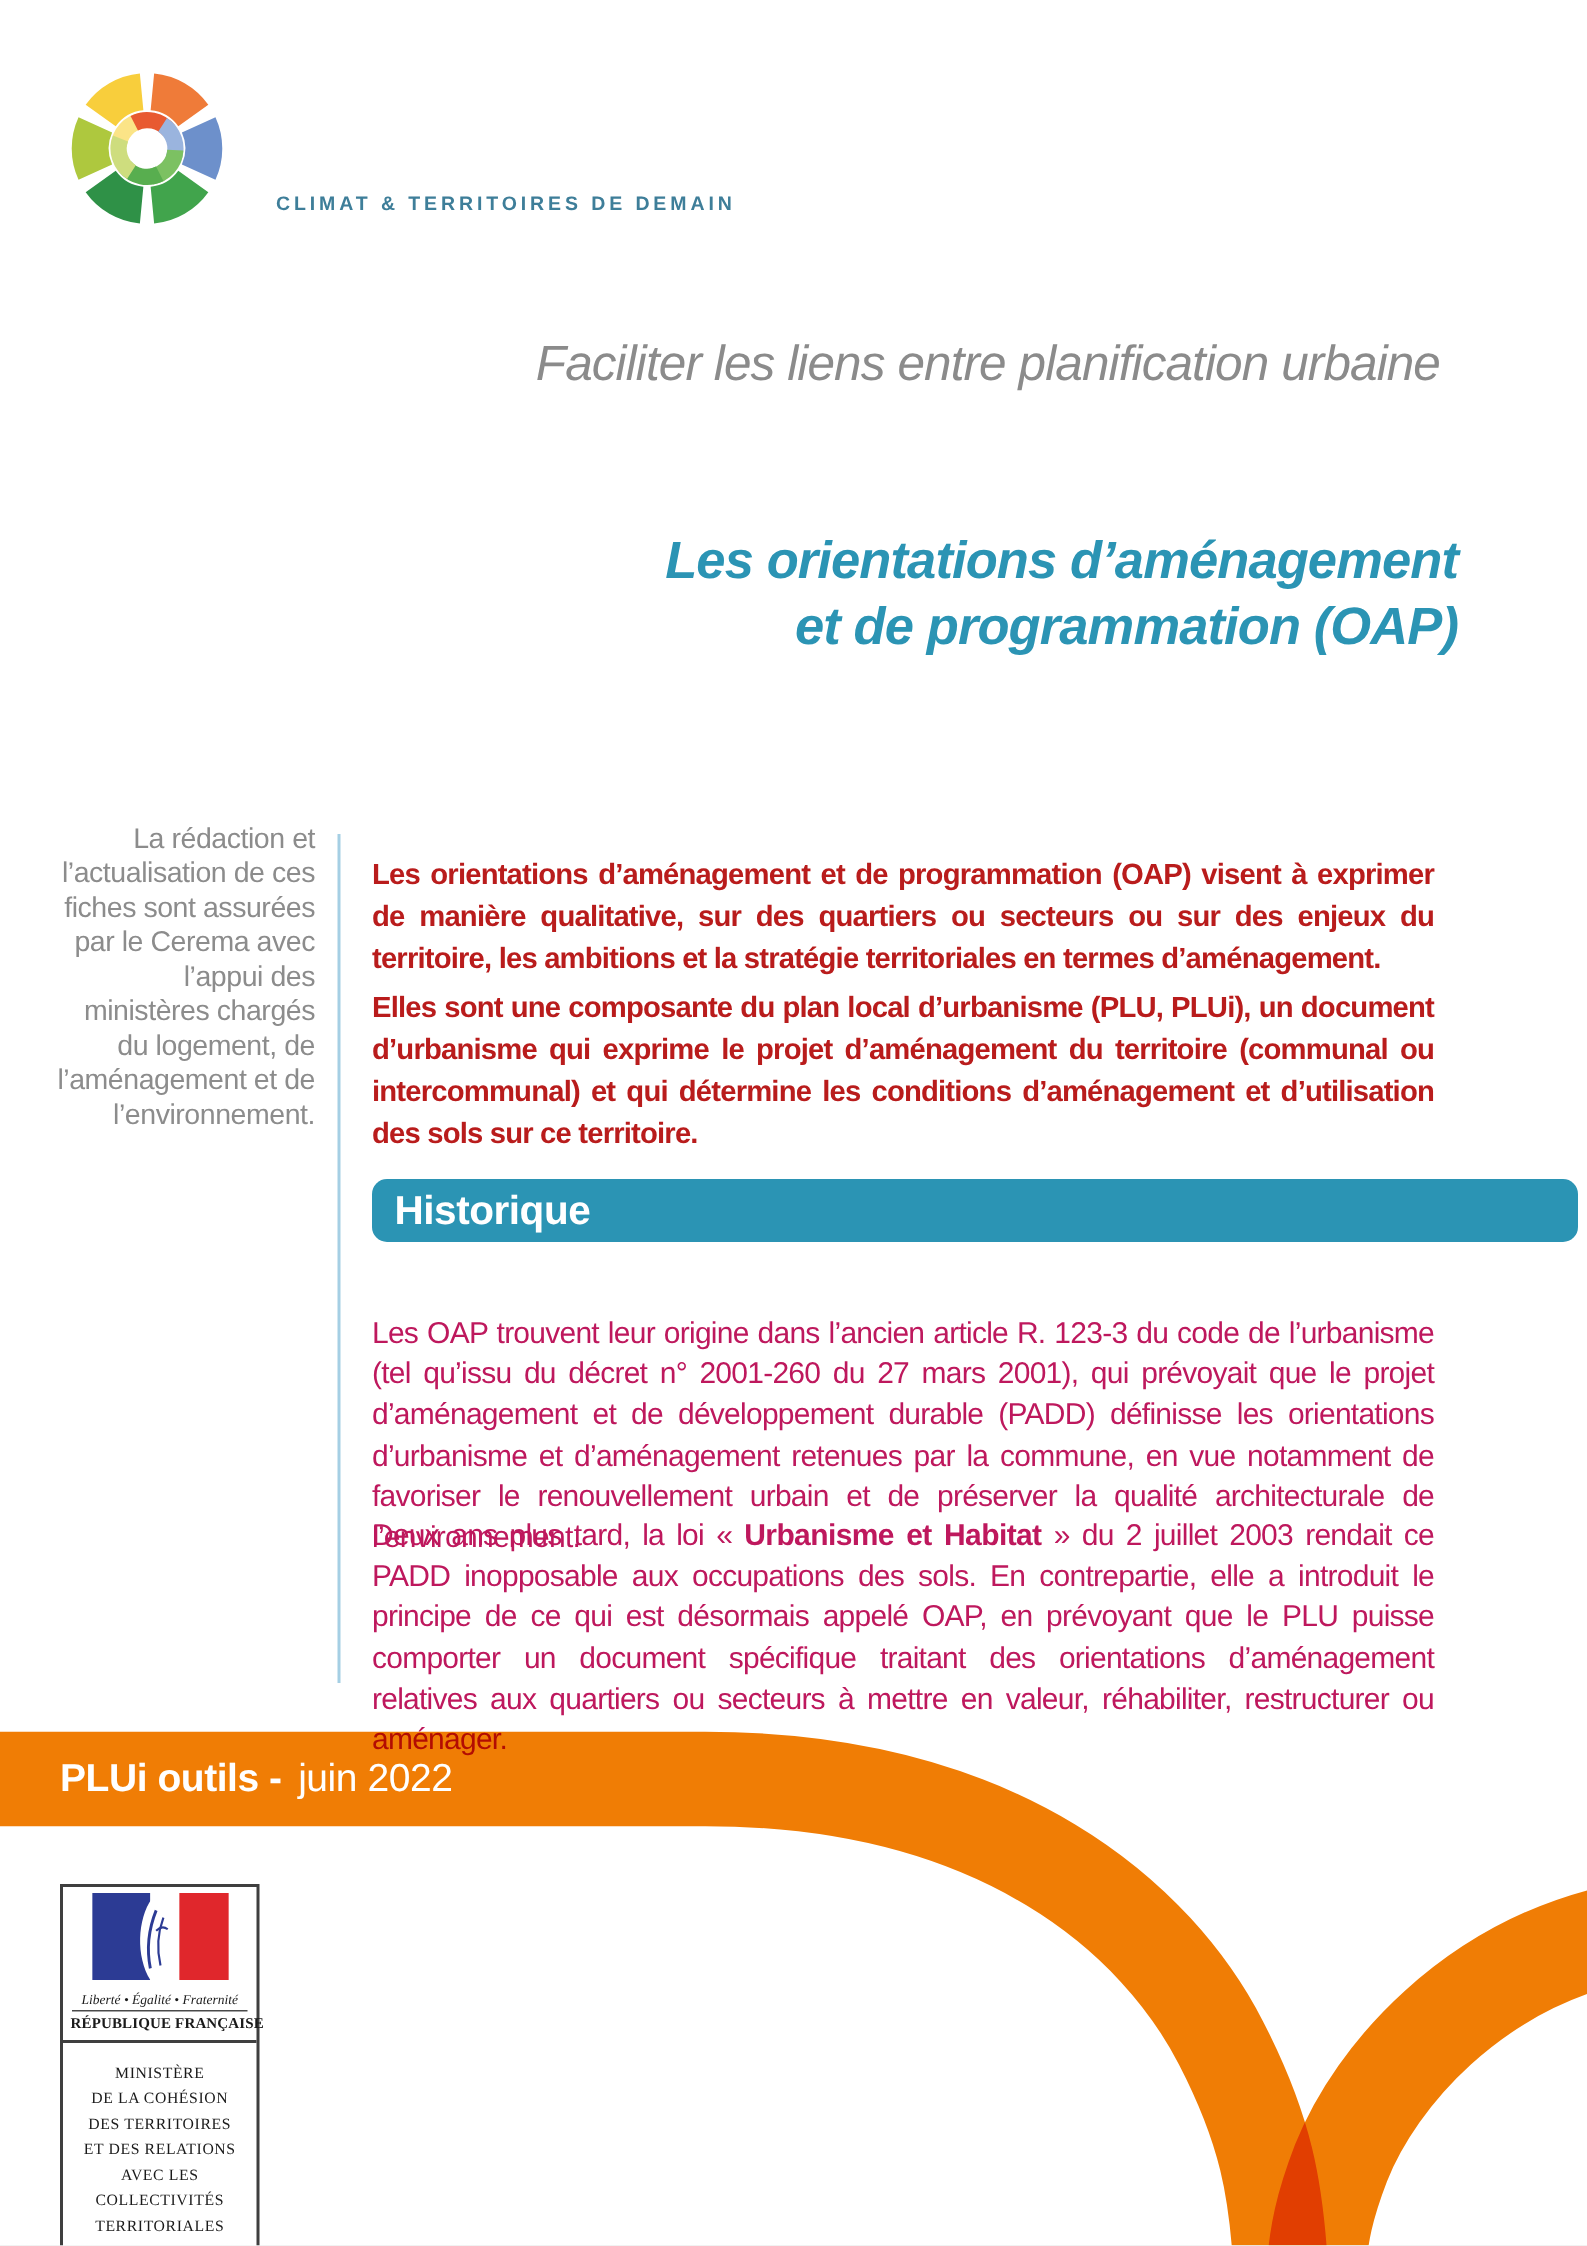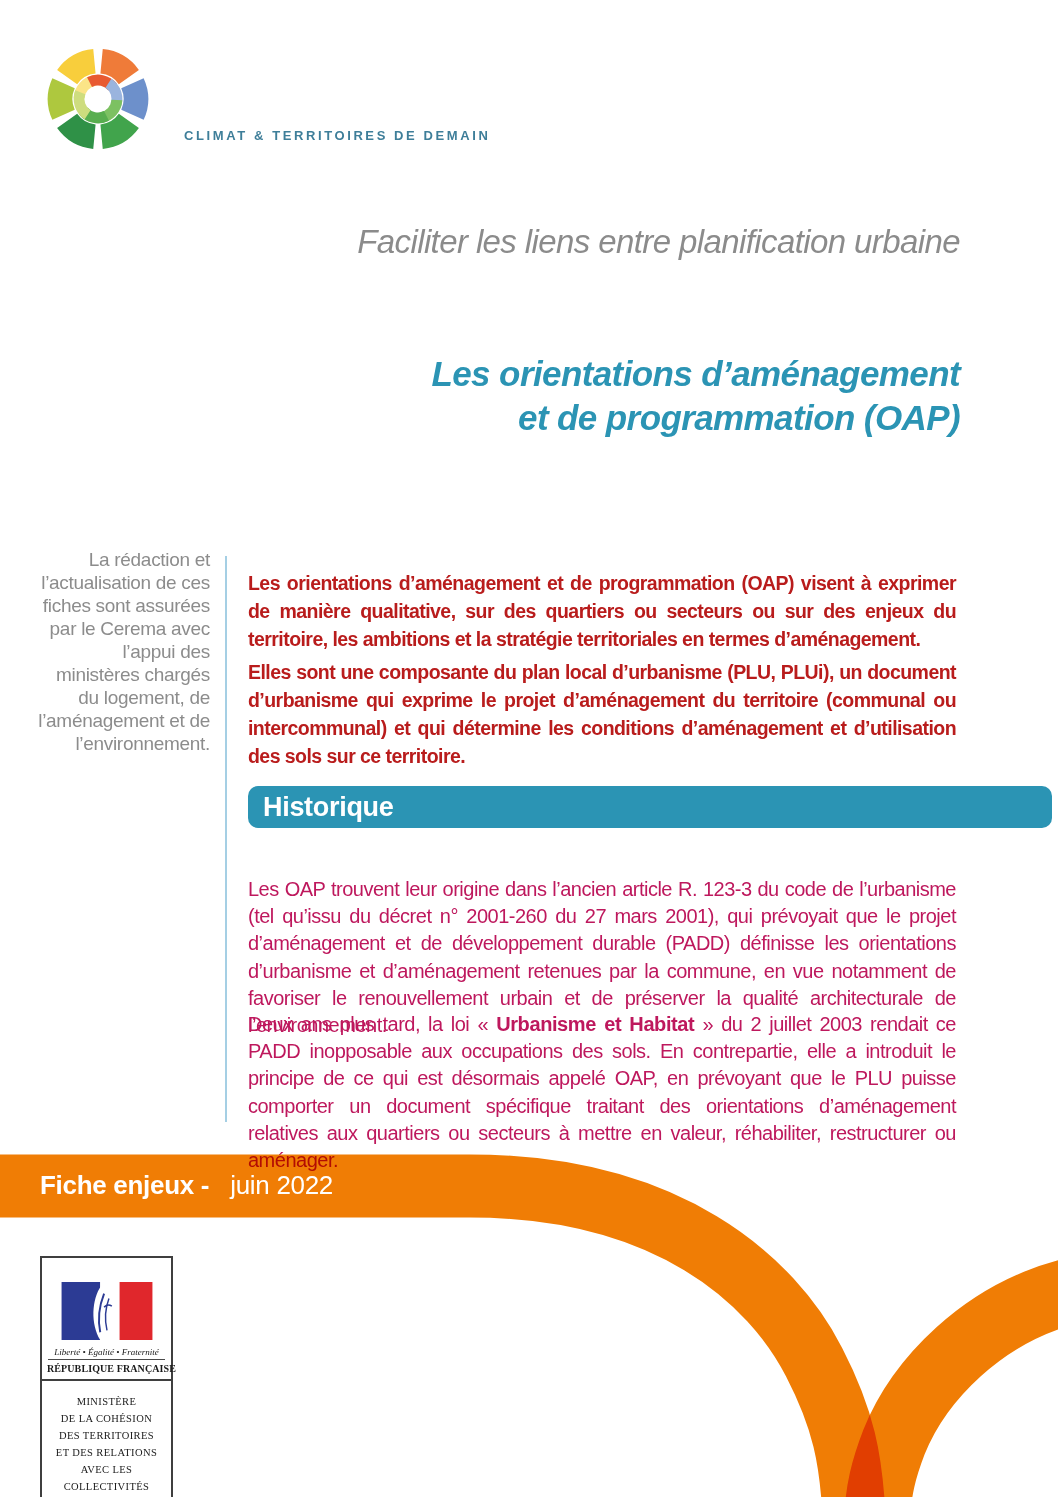--- a/index.html
+++ b/index.html
@@ -17,21 +17,21 @@
   .brand-tagline{
     position:absolute; left:184px; top:128px;
     font-size:13px; letter-spacing:2.6px; color:#3e7e99; font-weight:bold;
   }
   
   .subtitle{
     position:absolute; right:98px; top:221px; text-align:right;
     font-style:italic; color:#8b8b8b; font-size:33px; line-height:1.3; letter-spacing:-0.6px;
   }
   .doc-title{
-    position:absolute; right:98px; top:352px; text-align:right;
+    position:absolute; right:86px; top:352px; text-align:right;
     font-style:italic; font-weight:bold; color:#2b94b4; font-size:35px; line-height:1.26; letter-spacing:-0.6px;
   }
   
   .sidebar{
     position:absolute; left:36px; top:549px; width:174px; text-align:right;
     color:#8c8c8c; font-size:19px; line-height:1.21; letter-spacing:-0.3px;
   }
   .sidebar p{margin:0 0 23px 0;}
   .v-divider{
     position:absolute; left:225px; top:556px; width:2px; height:566px; background:#a5cfe4;
@@ -52,28 +52,28 @@
   .body-2{top:991px;}
   .body-p b{letter-spacing:-0.4px;}
   
   .bottom-art{position:absolute; left:0; top:1130px; width:1058px; height:367px;}
   .bottom-art path{mix-blend-mode:multiply;}
   .footer-banner-text{
     position:absolute; left:40px; top:1170px; z-index:5; color:#ffffff;
     font-size:26px; letter-spacing:-0.3px; white-space:nowrap;
   }
   .footer-banner-text .b{font-weight:bold;}
-  .footer-banner-text .r{font-weight:normal; margin-left:21px;}
+  .footer-banner-text .r{font-weight:normal; margin-left:11px;}
   
   .ministry{
     position:absolute; left:40px; top:1256px; width:133px; box-sizing:border-box;
     border:2px solid #3f3f3f; background:#ffffff; text-align:center;
     font-family:"Liberation Serif", serif; color:#1a1a1a;
   }
-  .ministry-top{padding:24px 5px 5px; border-bottom:2px solid #3f3f3f;font-family:Liberation Serif, serif;}
+  .ministry-top{padding:4px 5px 5px; border-bottom:2px solid #3f3f3f;font-family:Liberation Serif, serif;}
   .motto{font-size:9px; font-style:italic; margin-top:3px; white-space:nowrap;}
   .motto-rule{height:1px; background:#4a4a4a; margin:2px 1px 3px;}
   .republic{font-size:10px; font-weight:bold; letter-spacing:0.1px; white-space:nowrap;}
   .ministry-name{
     padding:12px 2px 14px; font-size:10.5px; line-height:1.62; letter-spacing:0.4px;
     white-space:pre-line;
   }
 </style>
 </head>
 <body>
@@ -131,21 +131,21 @@
   </div>
 
   <p class="col body-p body-1">Les OAP trouvent leur origine dans l’ancien article R. 123-3 du code de l’urbanisme (tel qu’issu du décret n° 2001-260 du 27 mars 2001), qui prévoyait que le projet d’aménagement et de développement durable (PADD) définisse les orientations d’urbanisme et d’aménagement retenues par la commune, en vue notamment de favoriser le renouvellement urbain et de préserver la qualité architecturale de l’environnement.</p>
   <p class="col body-p body-2"><span>Deux ans plus tard, la loi « </span><b>Urbanisme et Habitat</b><span> » du 2 juillet 2003 rendait ce PADD inopposable aux occupations des sols. En contrepartie, elle a introduit le principe de ce qui est désormais appelé OAP, en prévoyant que le PLU puisse comporter un document spécifique traitant des orientations d’aménagement relatives aux quartiers ou secteurs à mettre en valeur, réhabiliter, restructurer ou aménager.</span></p>
 
   <svg class="bottom-art" viewBox="0 0 1058 367">
     <path d="M -5 56 L 470 56 C 668 56 772 150 814 232 C 844 290 851 330 854 385" fill="none" stroke="#f07d05" stroke-width="63"></path>
     <path d="M 1075 160 C 982 182 918 252 894 312 C 884 338 878 360 877 392" fill="none" stroke="#f07d05" stroke-width="66"></path>
   </svg>
   <div class="footer-banner-text">
-    <span class="b">Fiche enjeux -</span><span class="r">juin 2022</span>
+    <span class="b">PLUi outils -</span><span class="r">juin 2022</span>
   </div>
 
   <div class="ministry">
     <div class="ministry-top">
       <svg width="94" height="58" viewBox="0 0 94 60">
         <rect x="0" y="0" width="40" height="60" fill="#2c3b94"></rect>
         <rect x="40" y="0" width="20" height="60" fill="#ffffff"></rect>
         <rect x="60" y="0" width="34" height="60" fill="#e0272c"></rect>
         <path d="M40 60 C 30 44 31 18 41 4 L 58 4 C 50 22 50 44 56 60 Z" fill="#ffffff"></path>
         <path d="M40 52 Q 36 32 44 12" fill="none" stroke="#2c3b94" stroke-width="2"></path>

